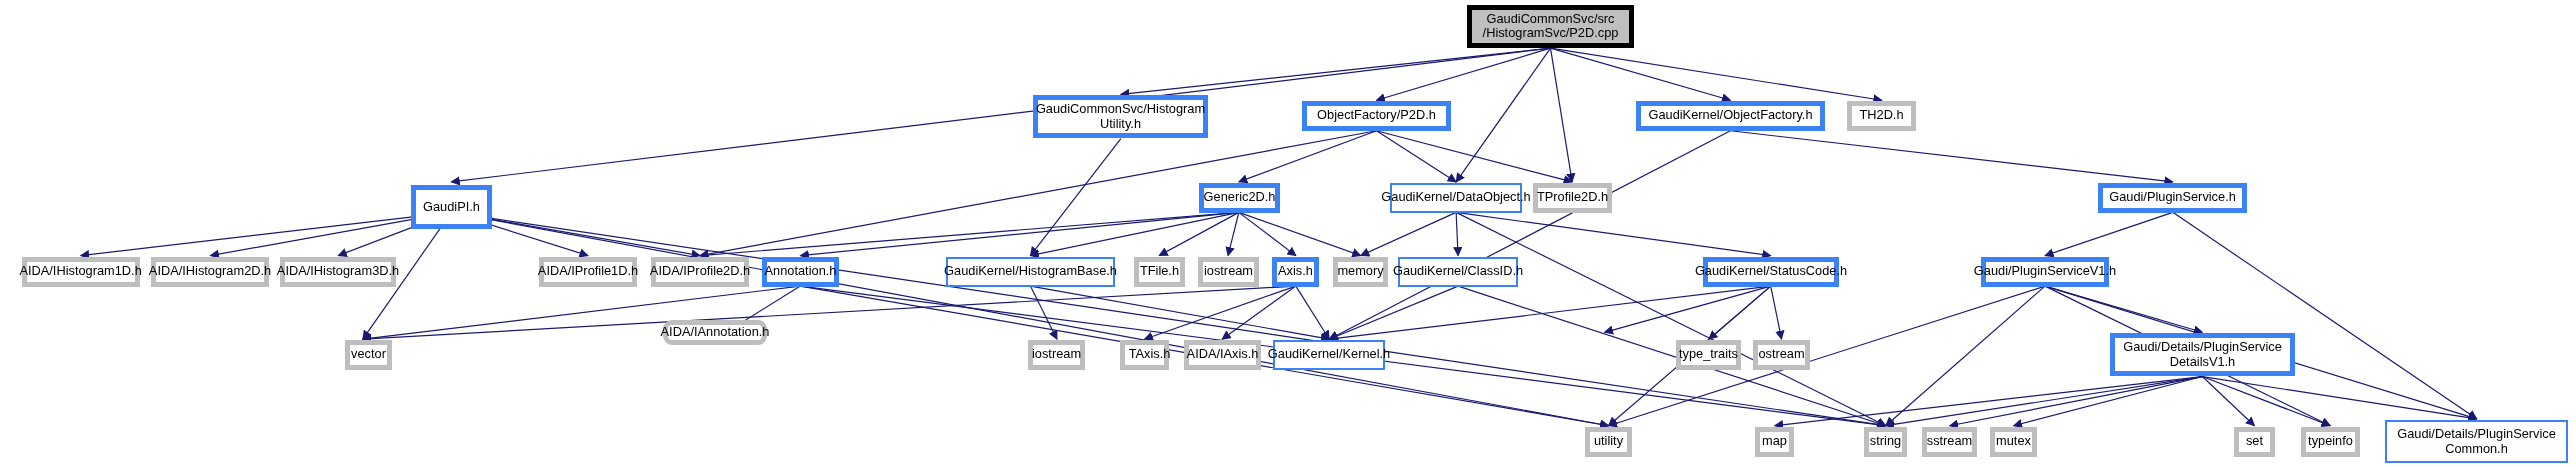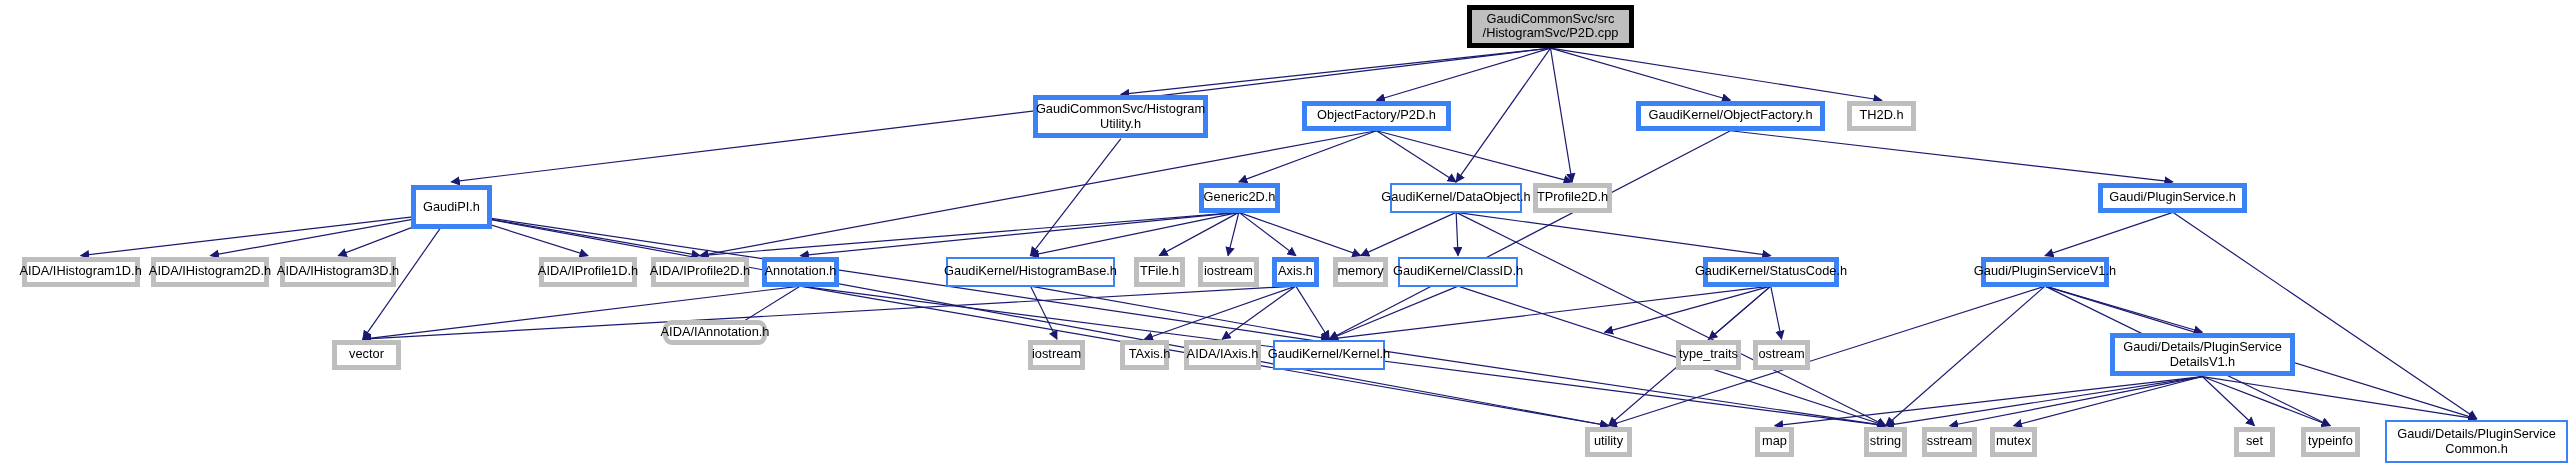--- a/index.html
+++ b/index.html
@@ -108,21 +108,21 @@
     <div class="node external" style="left: 651px; top: 257px; width: 98px; height: 29.5px;">AIDA/IProfile2D.h</div>
     <div class="node internal" style="left: 762px; top: 257px; width: 77px; height: 29.5px;">Annotation.h</div>
     <div class="node internal bold" style="left: 946px; top: 257px; width: 169px; height: 29.5px;">GaudiKernel/HistogramBase.h</div>
     <div class="node external" style="left: 1134px; top: 257px; width: 51px; height: 29.5px;">TFile.h</div>
     <div class="node external" style="left: 1198px; top: 257px; width: 61px; height: 29.5px;">iostream</div>
     <div class="node internal" style="left: 1272px; top: 257px; width: 47px; height: 29.5px;">Axis.h</div>
     <div class="node external" style="left: 1333px; top: 257px; width: 55px; height: 29.5px;">memory</div>
     <div class="node internal bold" style="left: 1398px; top: 257px; width: 120px; height: 29.5px;">GaudiKernel/ClassID.h</div>
     <div class="node internal" style="left: 1703px; top: 257px; width: 136px; height: 29.5px;">GaudiKernel/StatusCode.h</div>
     <div class="node internal" style="left: 1981px; top: 257px; width: 128px; height: 29.5px;">Gaudi/PluginServiceV1.h</div>
-    <div class="node external" style="left: 332px; top: 340px; width: 69px; height: 29.5px;">vector</div>
+    <div class="node external" style="left: 345px; top: 340px; width: 47px; height: 29.5px;">vector</div>
     <div class="node external" style="left: 663px; top: 320px; width: 104px; height: 25px; border-radius: 9px;">AIDA/IAnnotation.h</div>
     <div class="node external" style="left: 1028px; top: 340px; width: 57px; height: 29.5px;">iostream</div>
     <div class="node external" style="left: 1120px; top: 340px; width: 49px; height: 29.5px; padding-left: 10px;">TAxis.h</div>
     <div class="node external" style="left: 1184px; top: 340px; width: 77px; height: 29.5px;">AIDA/IAxis.h</div>
     <div class="node internal bold" style="left: 1273px; top: 340px; width: 112px; height: 29.5px;">GaudiKernel/Kernel.h</div>
     <div class="node external" style="left: 1676px; top: 340px; width: 65px; height: 29.5px;">type_traits</div>
     <div class="node external" style="left: 1753px; top: 340px; width: 57px; height: 29.5px;">ostream</div>
     <div class="node internal" style="left: 2110px; top: 333px; width: 185px; height: 43px;">Gaudi/Details/PluginService
 DetailsV1.h</div>
     <div class="node external" style="left: 1585px; top: 427px; width: 47px; height: 29.5px;">utility</div>

